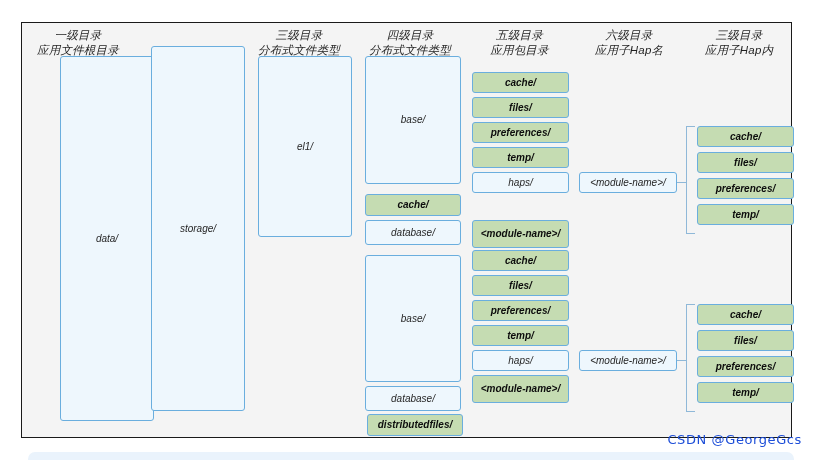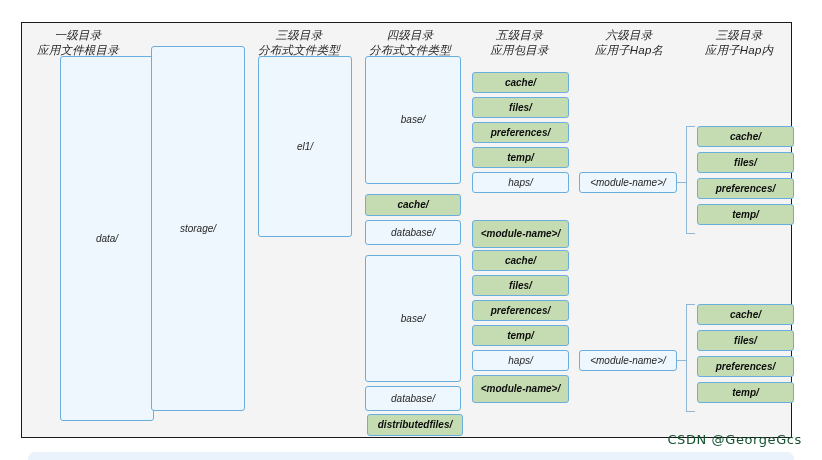--- a/index.html
+++ b/index.html
@@ -91,21 +91,21 @@
     border-top: 1.3px solid #8fb8d8;
     height: 0;
   }
 
   
   #watermark {
     position: absolute;
     right: 20px;
     top: 432px;
     font-size: 13px;
-    color: #14532d;
+    color: #1d4ed8;
     letter-spacing: .6px;
     font-family: "DejaVu Sans", sans-serif;
     white-space: nowrap;
     user-select: none;
   }
 
   
   #bottom-sliver {
     position: absolute;
     left: 28px;

